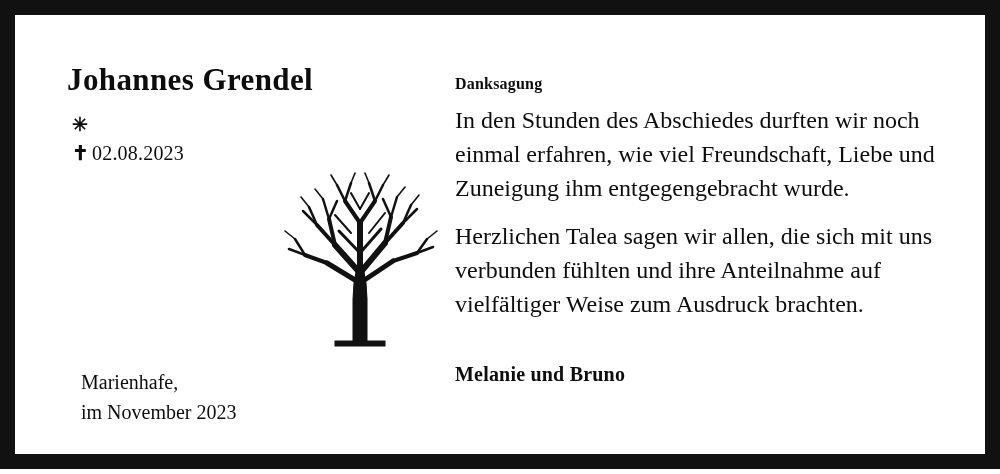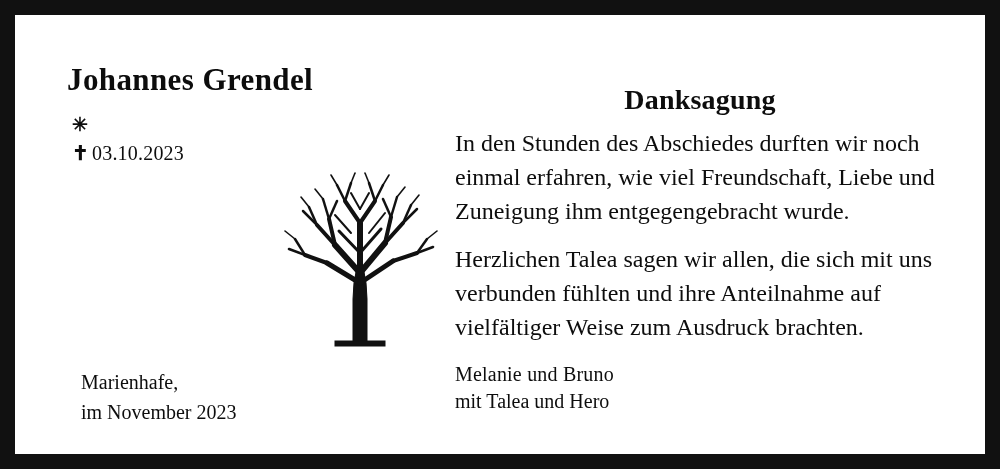--- a/index.html
+++ b/index.html
@@ -85,41 +85,40 @@
     line-height: 1.5;
   }
   .col-right {
     position: absolute;
     left: 440px;
     top: 60px;
     width: 490px;
   }
   .danksagung-title {
     font-weight: bold;
-    font-size: 28px;
-    margin: 9px 0 10px 0;
+    font-size: 16px;
+    margin: 0 0 10px 0;
     letter-spacing: 0.2px;
-    text-align: center;
   }
   .para {
     font-size: 24px;
     line-height: 1.42;
     margin: 0 0 14px 0;
   }
   .para:last-child {
     margin-bottom: 0;
   }
   .signature {
     position: absolute;
     left: 440px;
     top: 348px;
     width: 490px;
   }
   .signature-names {
-    font-weight: normal;
+    font-weight: bold;
     font-size: 20px;
     margin-bottom: 4px;
     letter-spacing: 0.2px;
   }
   .signature-sub {
     font-size: 20px;
   }
 </style>
 </head>
 <body>
@@ -128,21 +127,21 @@
   <div class="notice-inner">
 
     <div class="col-left">
       <div class="deceased-name">Johannes Grendel</div>
       <div class="dates">
         <div class="date-row">
           <span class="date-symbol">✳</span>
         </div>
         <div class="date-row">
           <span class="date-symbol cross">✝</span>
-          <span class="date-value">03.10.2023</span>
+          <span class="date-value">02.08.2023</span>
         </div>
       </div>
     </div>
 
     <div class="tree-wrap">
       <svg width="190" height="190" viewBox="0 0 190 190" aria-hidden="true">
         <g fill="#111111" stroke="#111111" stroke-linecap="round">
 
           <path d="M88 180 L88 136 Q88 120 92 104 L98 104 Q102 120 102 136 L102 180 Z"></path>
           <rect x="70" y="178" width="50" height="5"></rect>
@@ -204,17 +203,16 @@
     </div>
 
     <div class="col-right">
       <div class="danksagung-title">Danksagung</div>
       <p class="para">In den Stunden des Abschiedes durften wir noch einmal erfahren, wie viel Freundschaft, Liebe und Zuneigung ihm entgegengebracht wurde.</p>
       <p class="para">Herzlichen Talea sagen wir allen, die sich mit uns verbunden fühlten und ihre Anteilnahme auf vielfältiger Weise zum Ausdruck brachten.</p>
     </div>
 
     <div class="signature">
       <div class="signature-names">Melanie und Bruno</div>
-      <div class="signature-sub">mit Talea und Hero</div>
     </div>
 
   </div>
 </div>
 
 </body></html>

